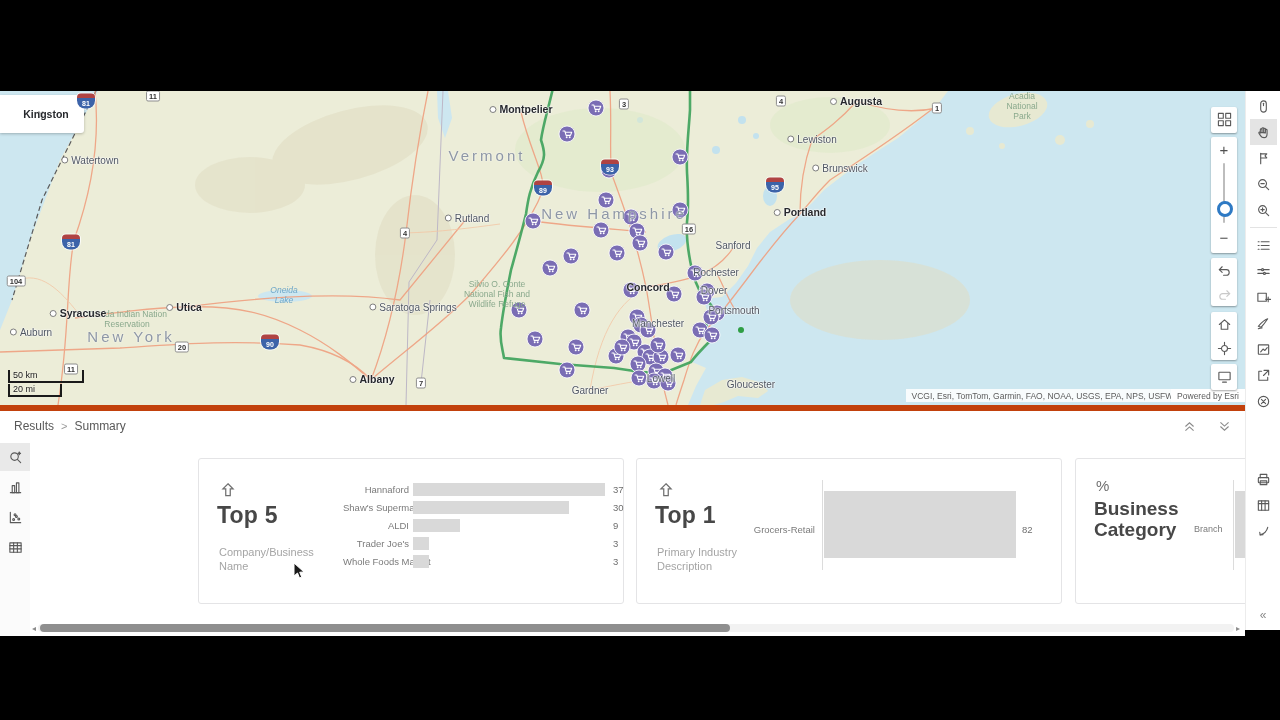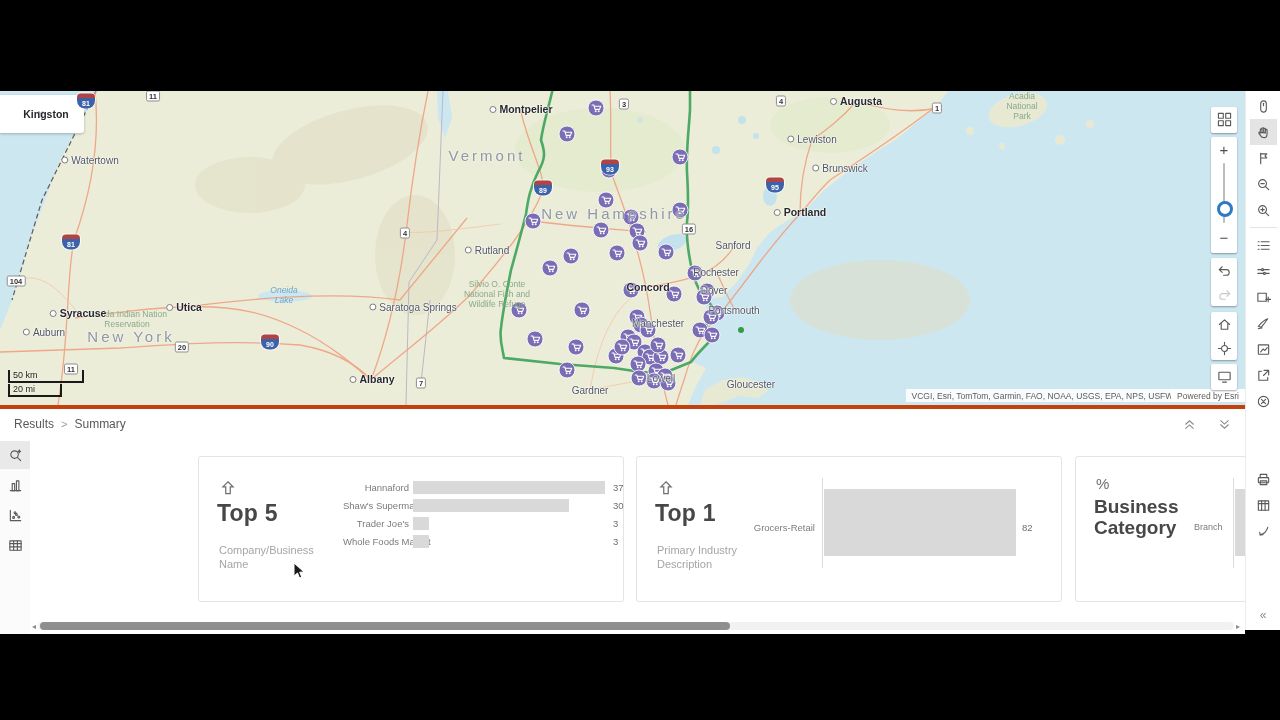--- a/index.html
+++ b/index.html
@@ -57,21 +57,21 @@
        box-sizing:border-box;display:flex;flex-direction:column;align-items:center;padding-top:2px;}
   .tb-item{width:27px;height:26px;display:flex;align-items:center;justify-content:center;cursor:pointer;flex:0 0 auto;}
   .tb-item.active{background:#e4e4e4;}
   .tb-div{width:27px;height:1px;background:#e3e3e3;margin:4px 0;flex:0 0 auto;}
   .tb-gap{flex:0 0 52px;}
   .tb-flex{flex:1 1 auto;}
   .tb-collapse{color:#8b8b8b;font-size:12px;margin-bottom:8px;cursor:pointer;}
 
   
   .panel{position:absolute;left:0;top:314px;width:1245px;height:225px;background:#fff;overflow:hidden;
-         border-top:4px solid #c2410c;}
+         border-top:6px solid #c2410c;}
   .crumbbar{position:absolute;left:0;top:0;width:100%;height:30px;display:flex;align-items:center;}
   .crumbbar .bc{font-size:12px;color:#595959;margin-left:14px;cursor:pointer;}
   .crumbbar .sep{font-size:11px;color:#9a9a9a;margin:0 7px;}
   .crumb-icons{position:absolute;right:14px;top:8px;display:flex;gap:22px;}
   .crumb-icons .ci{width:13px;height:13px;cursor:pointer;}
   .crumb-icons svg{width:13px;height:13px;stroke:#8a8a8a;fill:none;stroke-width:1.4;}
 
   .rail{position:absolute;left:0;top:32px;width:30px;height:193px;background:#fbfbfb;display:flex;
         flex-direction:column;align-items:center;}
   .rail-item{width:30px;height:28px;display:flex;align-items:center;justify-content:center;cursor:pointer;
@@ -473,37 +473,37 @@
             <span>Kingston</span>
           </div>
           <div class="mlabel" style="left: 90px; top: 69px;">
             <span class="dot"></span>
             <span>Watertown</span>
           </div>
           <div class="mlabel b" style="left: 78px; top: 222px;">
             <span class="dot"></span>
             <span>Syracuse</span>
           </div>
-          <div class="mlabel" style="left: 44px; top: 241px;">
+          <div class="mlabel" style="left: 31px; top: 241px;">
             <span class="dot"></span>
             <span>Auburn</span>
           </div>
           <div class="mlabel b" style="left: 184px; top: 216px;">
             <span class="dot"></span>
             <span>Utica</span>
           </div>
           <div class="mlabel" style="left: 413px; top: 216px;">
             <span class="dot"></span>
             <span>Saratoga Springs</span>
           </div>
           <div class="mlabel b" style="left: 372px; top: 288px;">
             <span class="dot"></span>
             <span>Albany</span>
           </div>
-          <div class="mlabel" style="left: 487px; top: 127px; margin-top: 32px;">
+          <div class="mlabel" style="left: 467px; top: 127px;">
             <span class="dot"></span>
             <span>Rutland</span>
           </div>
           <div class="mlabel b" style="left: 521px; top: 18px;">
             <span class="dot"></span>
             <span>Montpelier</span>
           </div>
           <div class="mlabel b" style="left: 856px; top: 10px;">
             <span class="dot"></span>
             <span>Augusta</span>
@@ -803,20 +803,27 @@
               <div class="bar-value">37</div>
             </div>
             <div class="bar-row">
               <div class="bar-label">Shaw's Supermarket</div>
               <div class="bar-track">
                 <div class="bar-fill" style="width:156px;background:#d9d9d9"></div>
               </div>
               <div class="bar-value">30</div>
             </div>
             <div class="bar-row">
+              <div class="bar-label">ALDI</div>
+              <div class="bar-track">
+                <div class="bar-fill" style="width:47px;background:#d9d9d9"></div>
+              </div>
+              <div class="bar-value">9</div>
+            </div>
+            <div class="bar-row">
               <div class="bar-label">Trader Joe's</div>
               <div class="bar-track">
                 <div class="bar-fill" style="width:16px;background:#d9d9d9"></div>
               </div>
               <div class="bar-value">3</div>
             </div>
             <div class="bar-row">
               <div class="bar-label">Whole Foods Market</div>
               <div class="bar-track">
                 <div class="bar-fill" style="width:16px;background:#d9d9d9"></div>

